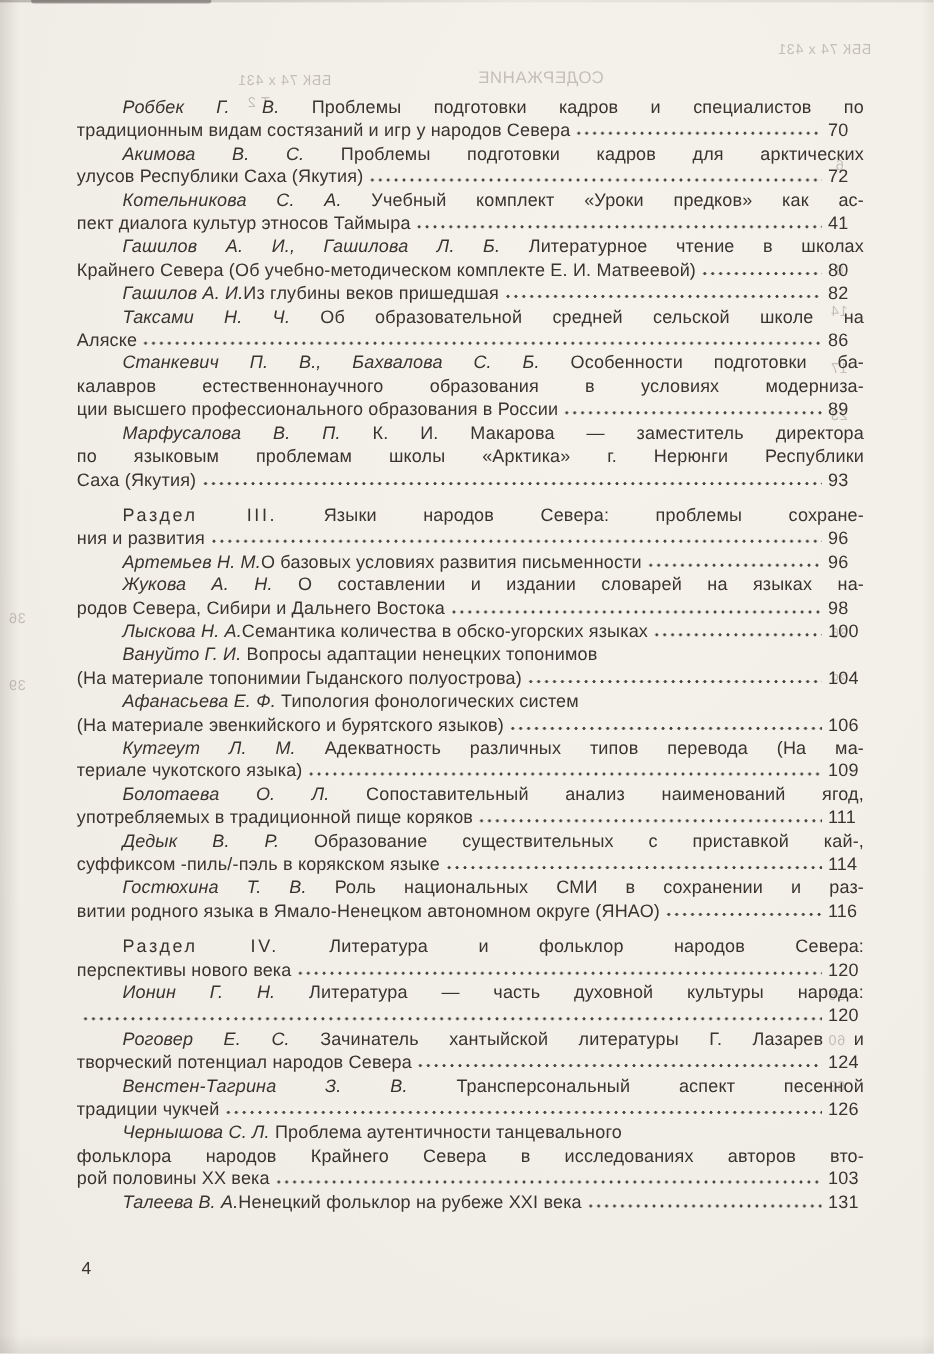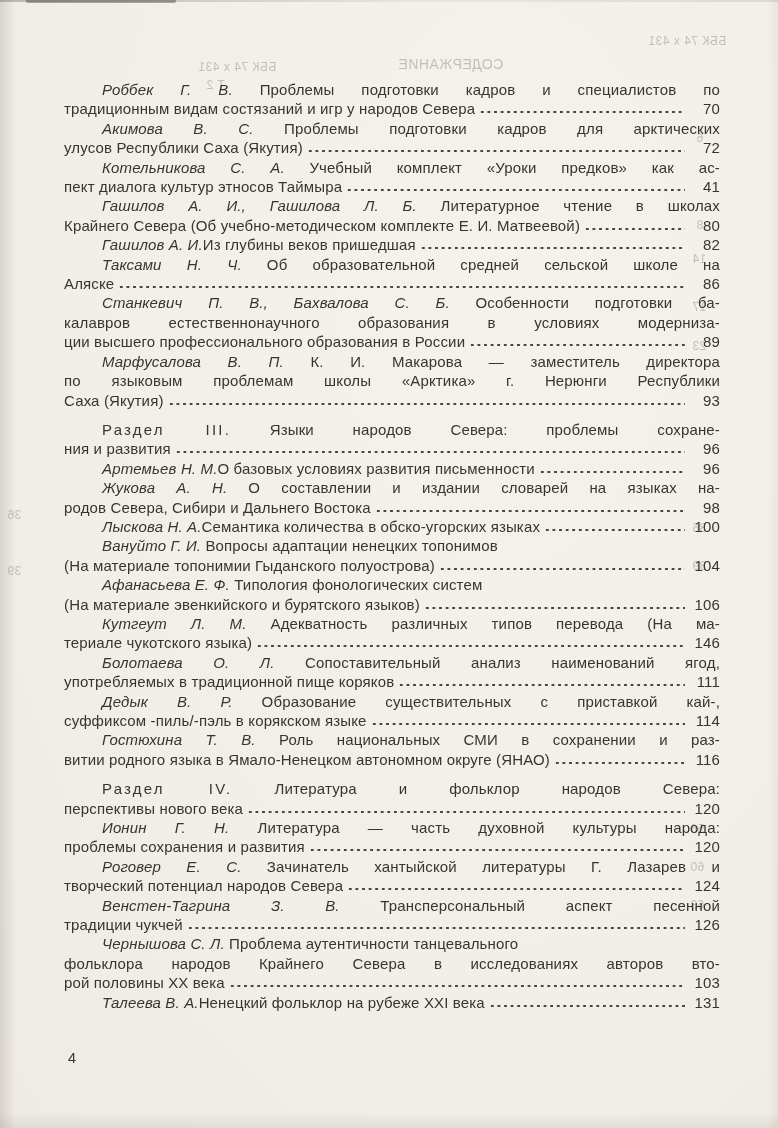--- a/index.html
+++ b/index.html
@@ -37,21 +37,21 @@
   .ln.first:not(.last){text-indent:38px;}
   .ln.last{display:flex;align-items:baseline;}
   .ln.last.first{padding-left:38px;}
   .au{font-style:italic;}
   .pre{letter-spacing:2.2px;}
   .entry.section .tt{font-weight:400;}
   .ln.last .tt{white-space:nowrap;}
   .dots{flex:1 1 auto;min-width:10px;height:4px;margin:0 5px 0 4px;
     background-image:radial-gradient(circle, var(--dot) 1.15px, rgba(0,0,0,0) 1.45px);
     background-size:6.6px 4px;background-repeat:repeat-x;background-position:left bottom;}
-  .pg{min-width:30px;text-align:right;white-space:nowrap;}
+  .pg{min-width:30px;white-space:nowrap;}
   .folio{position:absolute;left:68px;top:1050px;font-size:14.5px;color:#3a342e;}
 </style>
 </head>
 <body>
 
 <div class="paper" style="--dot: #4a443e; --ghost: #948e85; color: rgb(58, 52, 46);">
   <div id="ghosts">
       <span class="ghost" style="left: 398px; top: 56px; font-size: 14px;">СОДЕРЖАНИЕ</span>
       <span class="ghost" style="left: 198px; top: 60px; font-size: 12px;">ББК 74 х 431</span>
       <span class="ghost" style="left: 206px; top: 78px; font-size: 12px;">Т 2</span>
@@ -182,21 +182,21 @@
           <span class="tt">(На материале эвенкийского и бурятского языков)</span>
           <span class="dots"></span>
           <span class="pg">106</span>
         </div>
       </div>
       <div class="entry">
         <div class="ln first j"><span class="au">Кутгеут Л. М.</span> <span class="tt">Адекватность различных типов перевода (На ма-</span></div>
         <div class="ln last">
           <span class="tt">териале чукотского языка)</span>
           <span class="dots"></span>
-          <span class="pg">146</span>
+          <span class="pg">109</span>
         </div>
       </div>
       <div class="entry">
         <div class="ln first j"><span class="au">Болотаева О. Л.</span> <span class="tt">Сопоставительный анализ наименований ягод,</span></div>
         <div class="ln last">
           <span class="tt">употребляемых в традиционной пище коряков</span>
           <span class="dots"></span>
           <span class="pg">111</span>
         </div>
       </div>
@@ -220,21 +220,20 @@
         <div class="ln first j"><span class="pre">Раздел IV.</span> <span class="tt">Литература и фольклор народов Севера:</span></div>
         <div class="ln last">
           <span class="tt">перспективы нового века</span>
           <span class="dots"></span>
           <span class="pg">120</span>
         </div>
       </div>
       <div class="entry">
         <div class="ln first j"><span class="au">Ионин Г. Н.</span> <span class="tt">Литература — часть духовной культуры народа:</span></div>
         <div class="ln last">
-          <span class="tt">проблемы сохранения и развития</span>
           <span class="dots"></span>
           <span class="pg">120</span>
         </div>
       </div>
       <div class="entry">
         <div class="ln first j"><span class="au">Роговер Е. С.</span> <span class="tt">Зачинатель хантыйской литературы Г. Лазарев и</span></div>
         <div class="ln last">
           <span class="tt">творческий потенциал народов Севера</span>
           <span class="dots"></span>
           <span class="pg">124</span>

